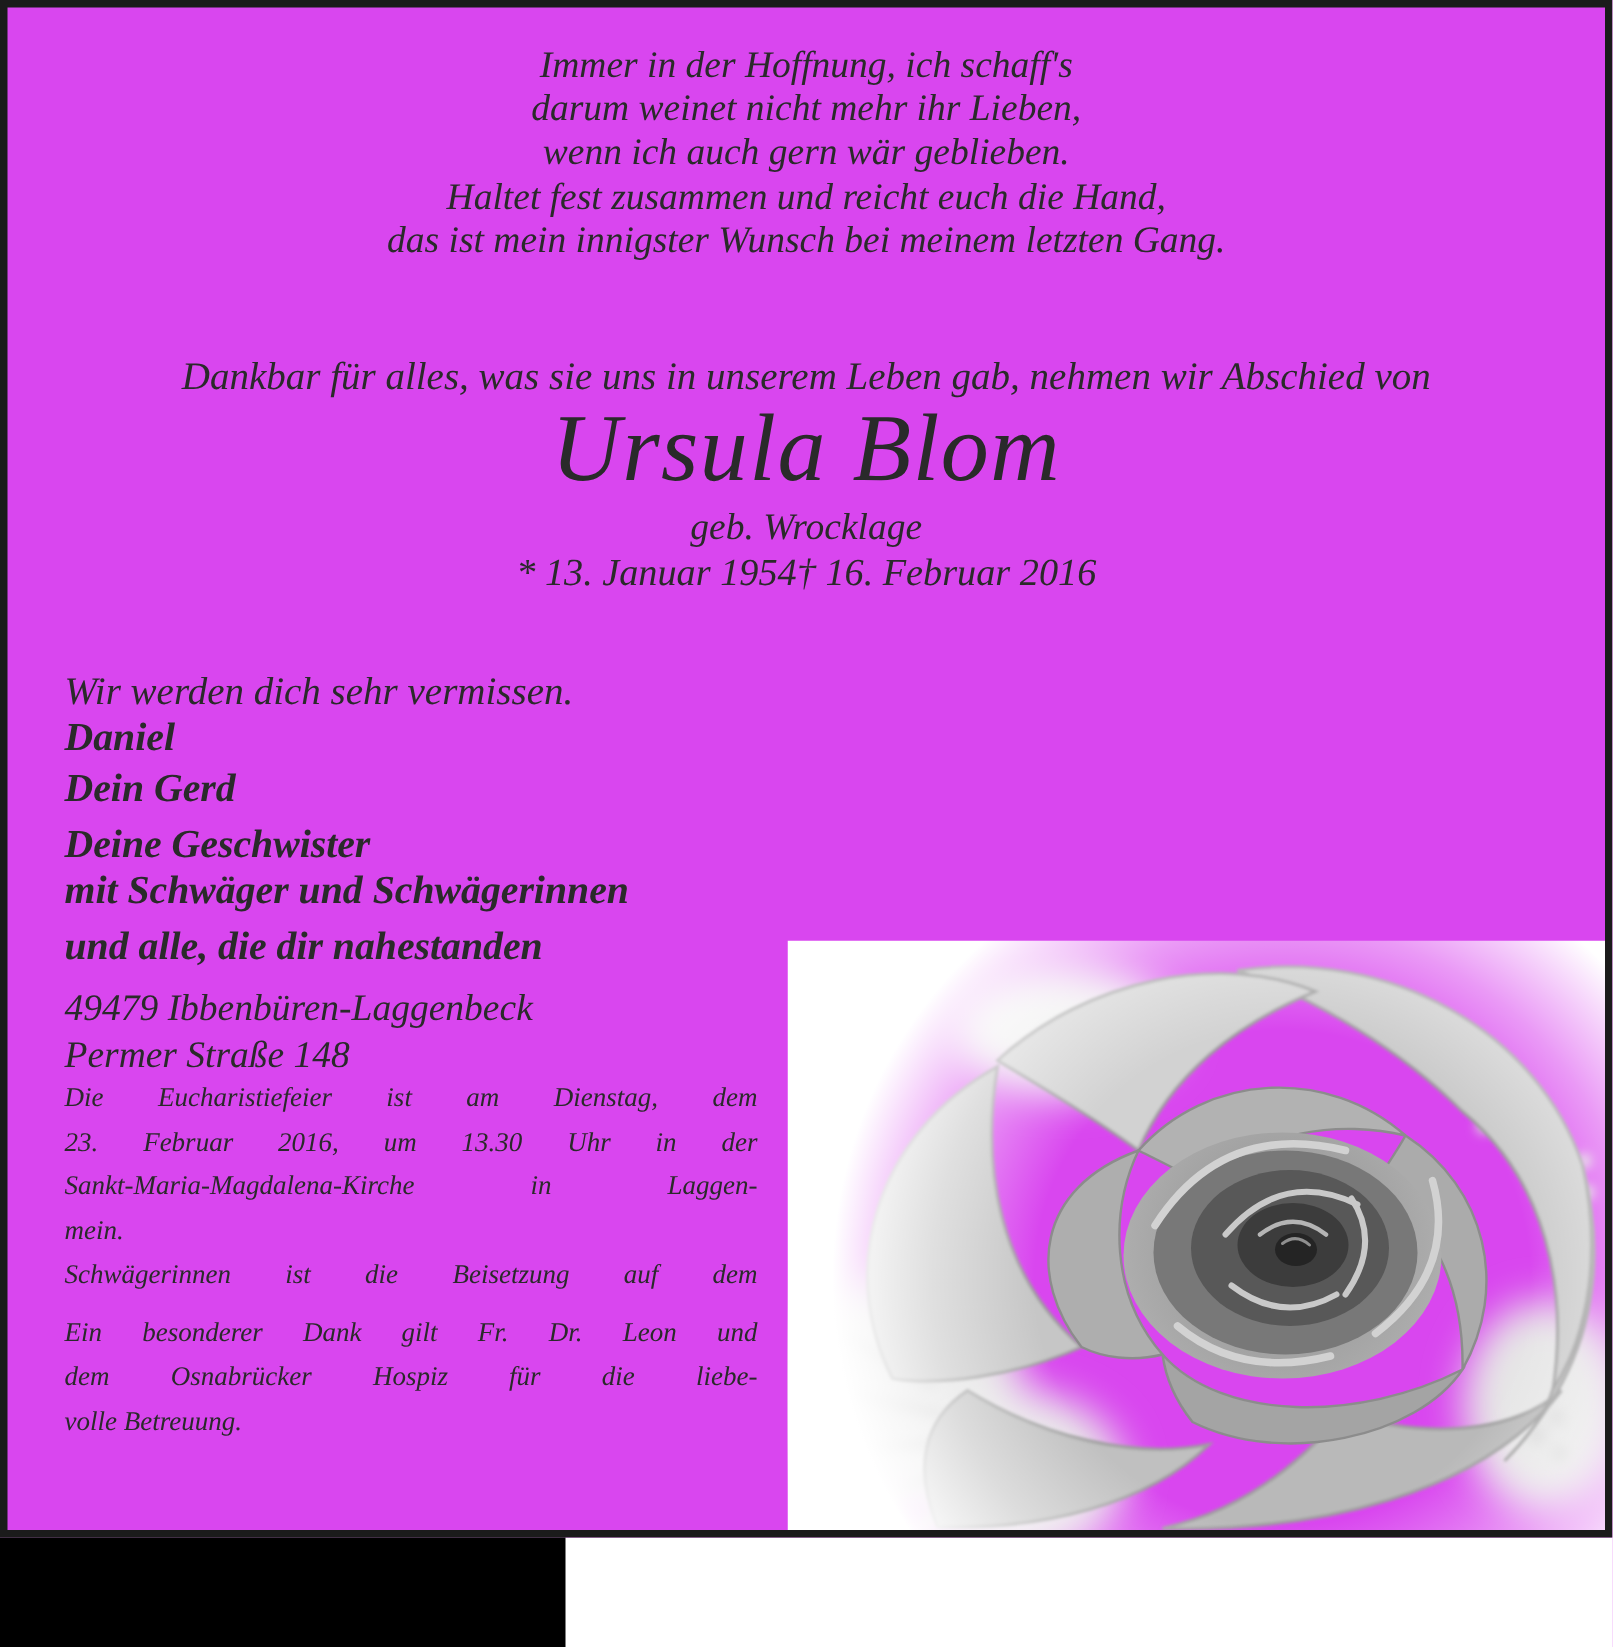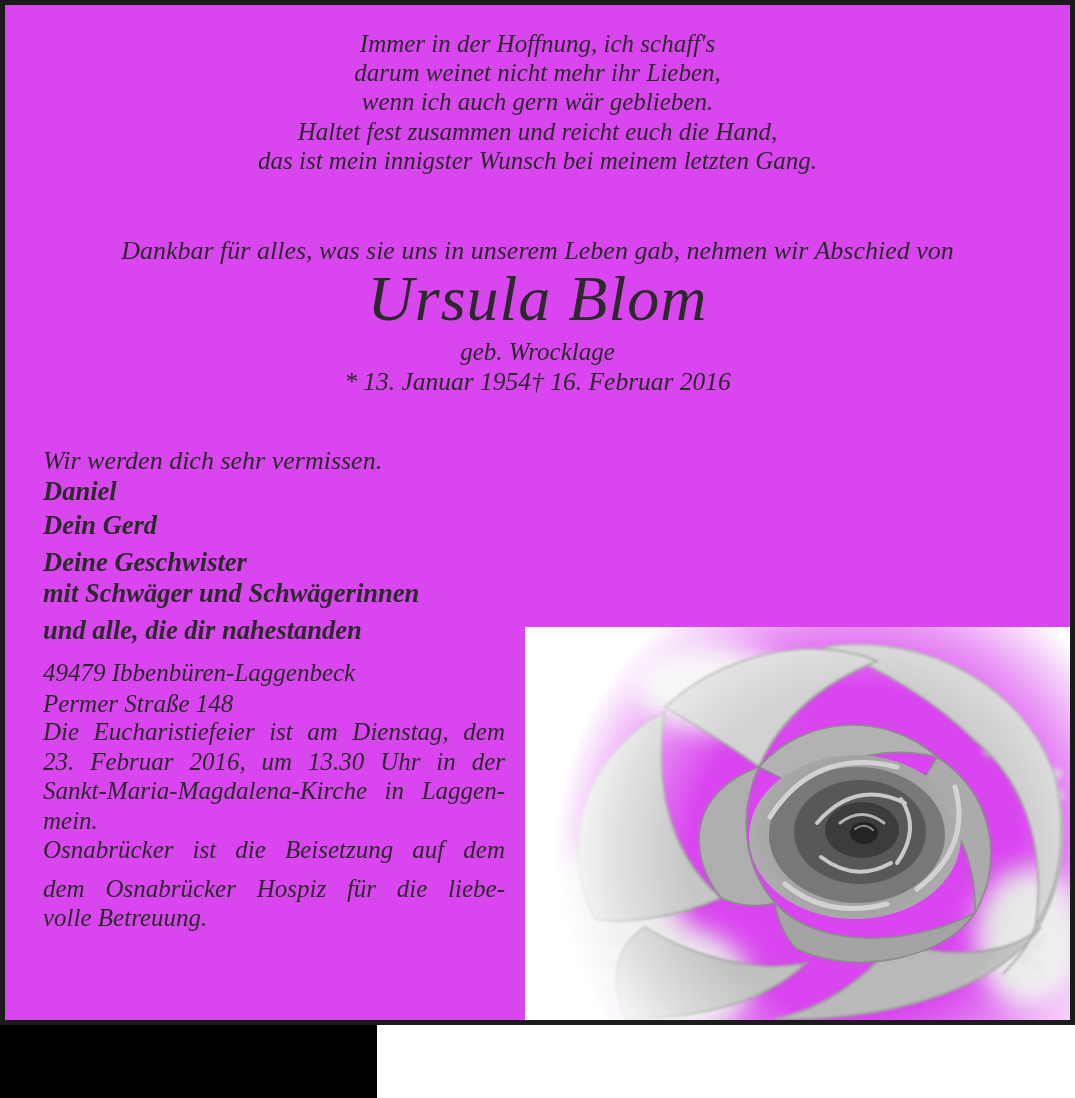--- a/index.html
+++ b/index.html
@@ -90,21 +90,21 @@
     left: 38px; top: 652px;
     width: 480px;
     font-size: 25px;
     line-height: 31px;
     z-index: 3;
   }
   .paragraphs {
     position: absolute;
     left: 38px; top: 712px;
     width: 462px;
-    font-size: 25px;
+    font-size: 18px;
     line-height: 29.5px;
     z-index: 3;
   }
   .paragraphs .jline {
     text-align: justify;
     text-align-last: justify;
   }
   .paragraphs .lline {
     text-align: left;
     text-align-last: left;
@@ -166,23 +166,24 @@
     </div>
 
     <div class="paragraphs txt">
       <div class="para-service">
         <div class="jline">Die Eucharistiefeier ist am Dienstag, dem</div>
         <div class="jline">23. Februar 2016, um 13.30 Uhr in der</div>
         <div class="jline">Sankt-Maria-Magdalena-Kirche in Laggen-</div>
         <div class="lline">mein.</div>
       </div>
       <div class="para-burial">
-        <div class="jline">Osnabrücker ist die Beisetzung auf dem</div>
+        <div class="jline">Schwägerinnen ist die Beisetzung auf dem</div>
       </div>
       <div class="para-thanks">
+        <div class="jline">Ein besonderer Dank gilt Fr. Dr. Leon und</div>
         <div class="jline">dem Osnabrücker Hospiz für die liebe-</div>
         <div class="lline">volle Betreuung.</div>
       </div>
     </div>
 
     <div class="rose-wrap">
       <svg width="545" height="393" viewBox="0 0 545 393" xmlns="http://www.w3.org/2000/svg">
         <defs>
           <filter id="blurBig" x="-60%" y="-60%" width="220%" height="220%">
               <feGaussianBlur stdDeviation="13"></feGaussianBlur>

